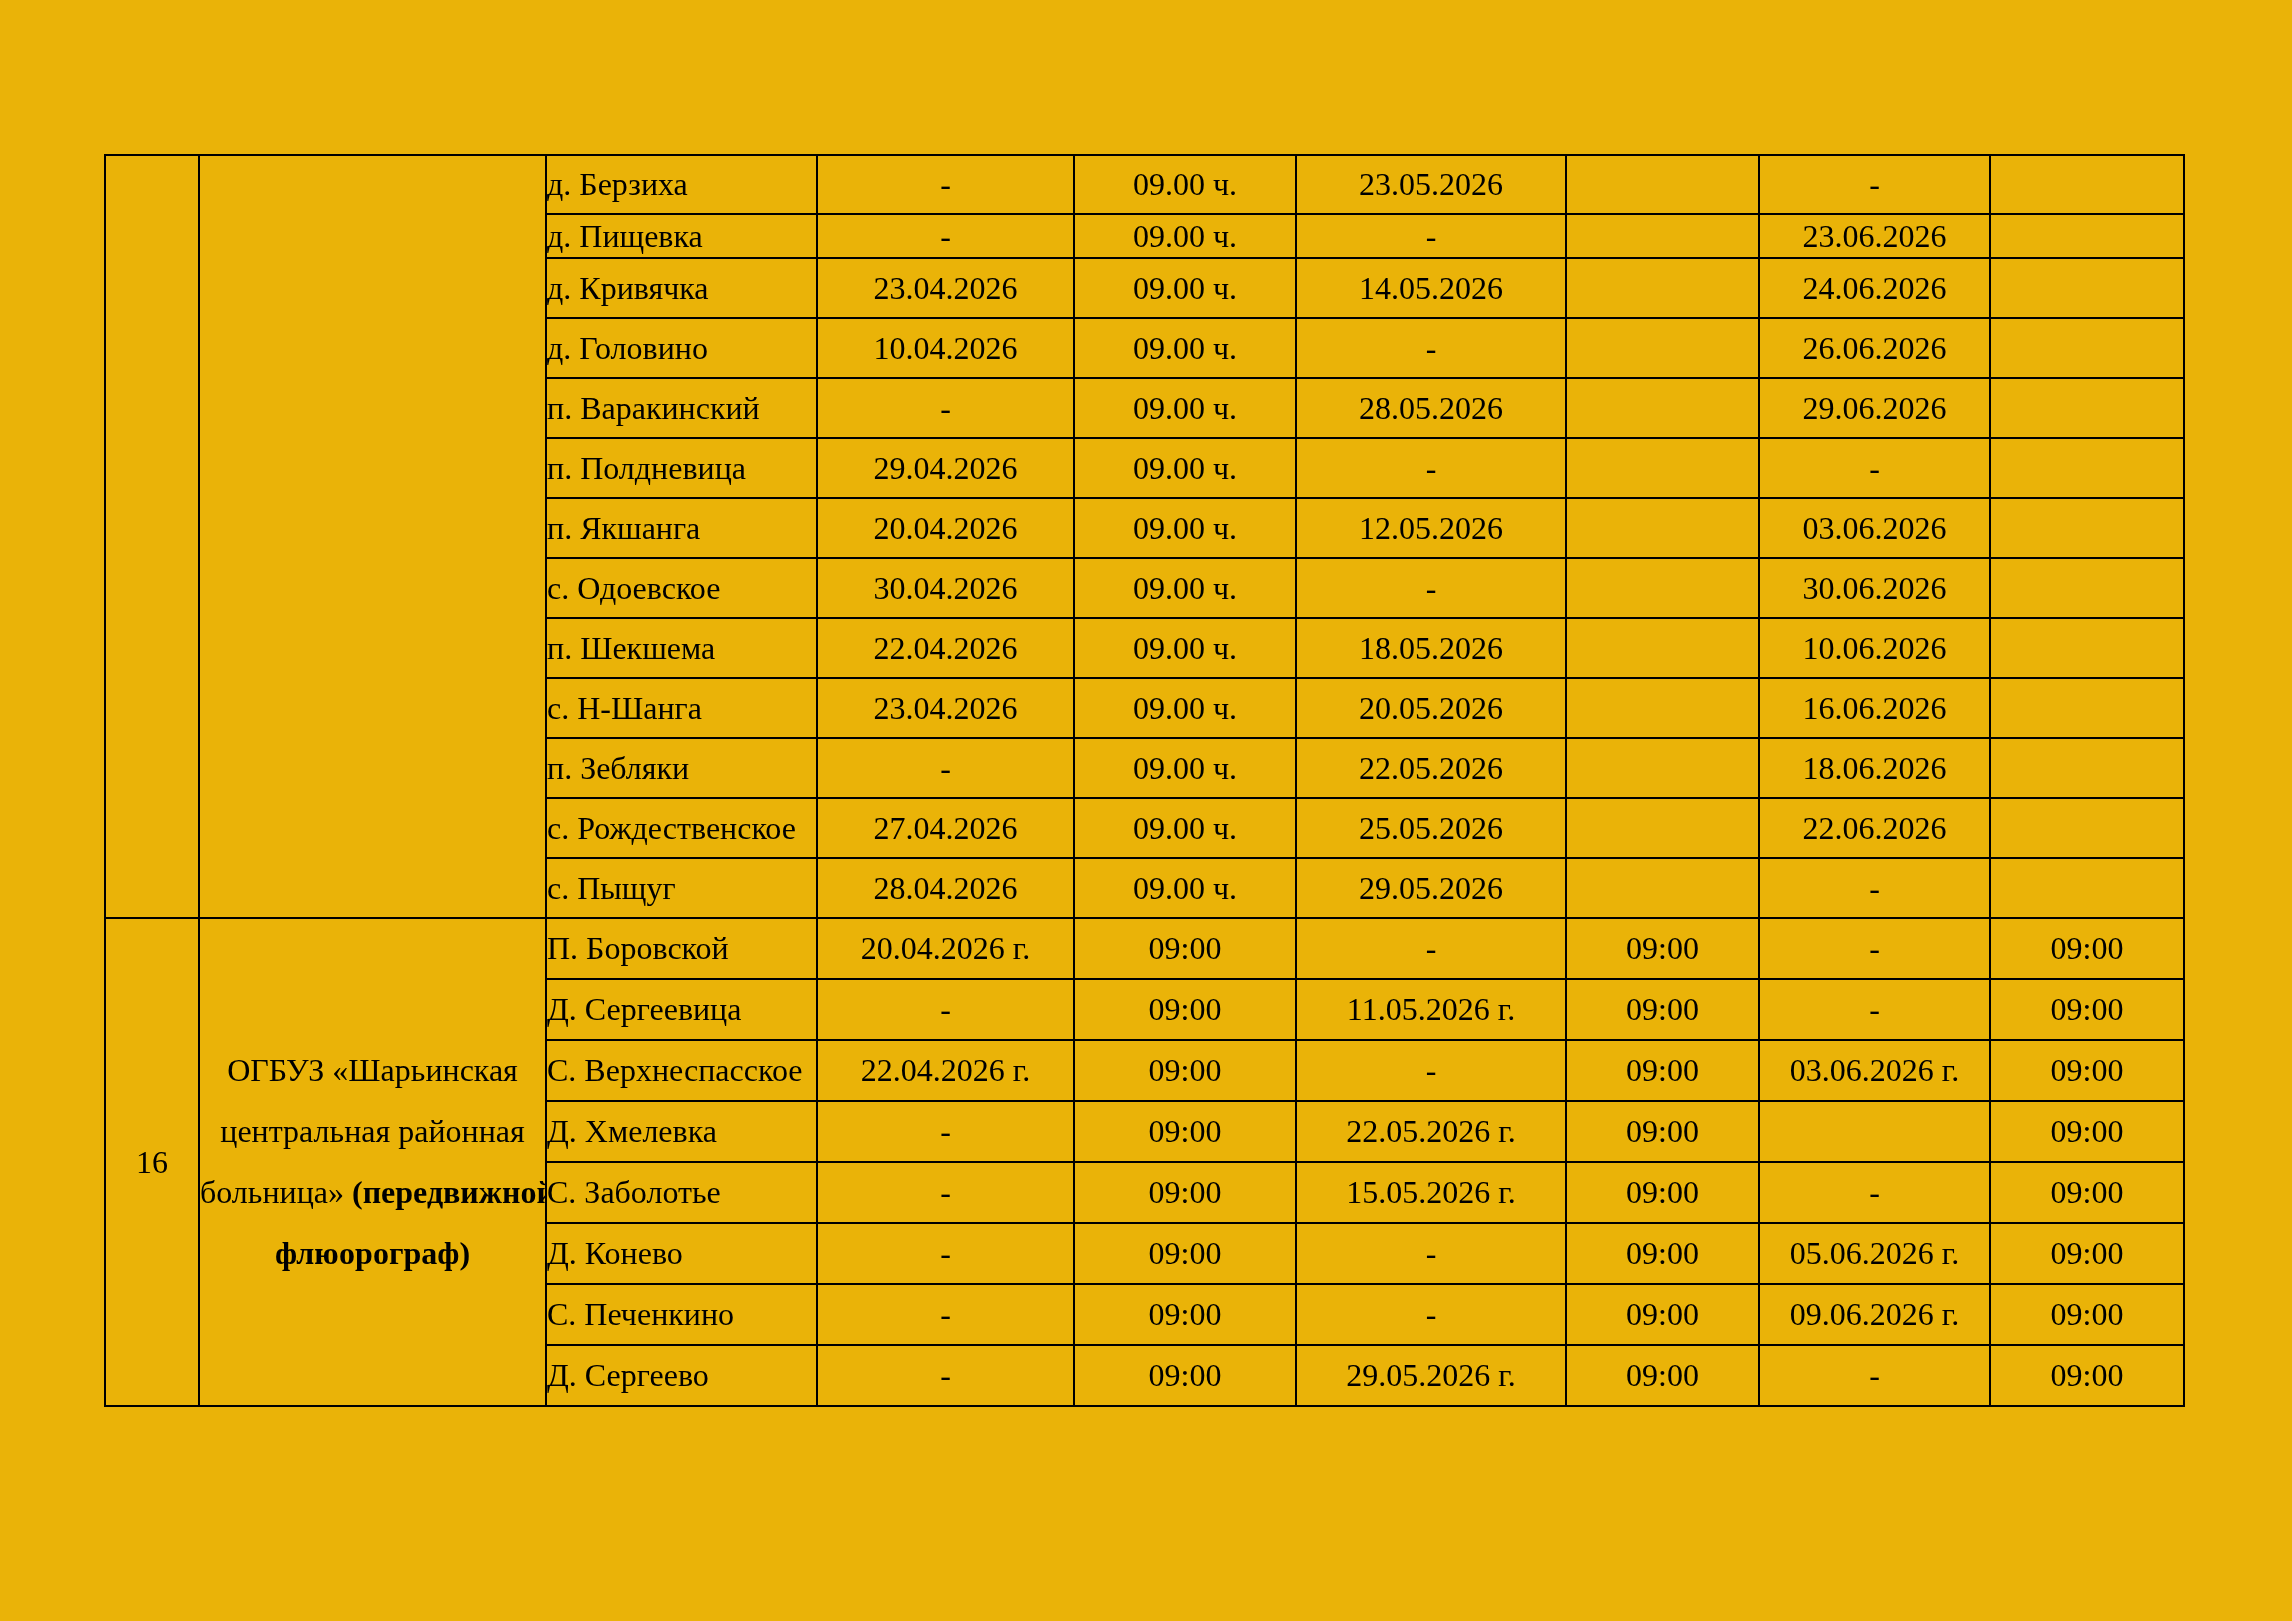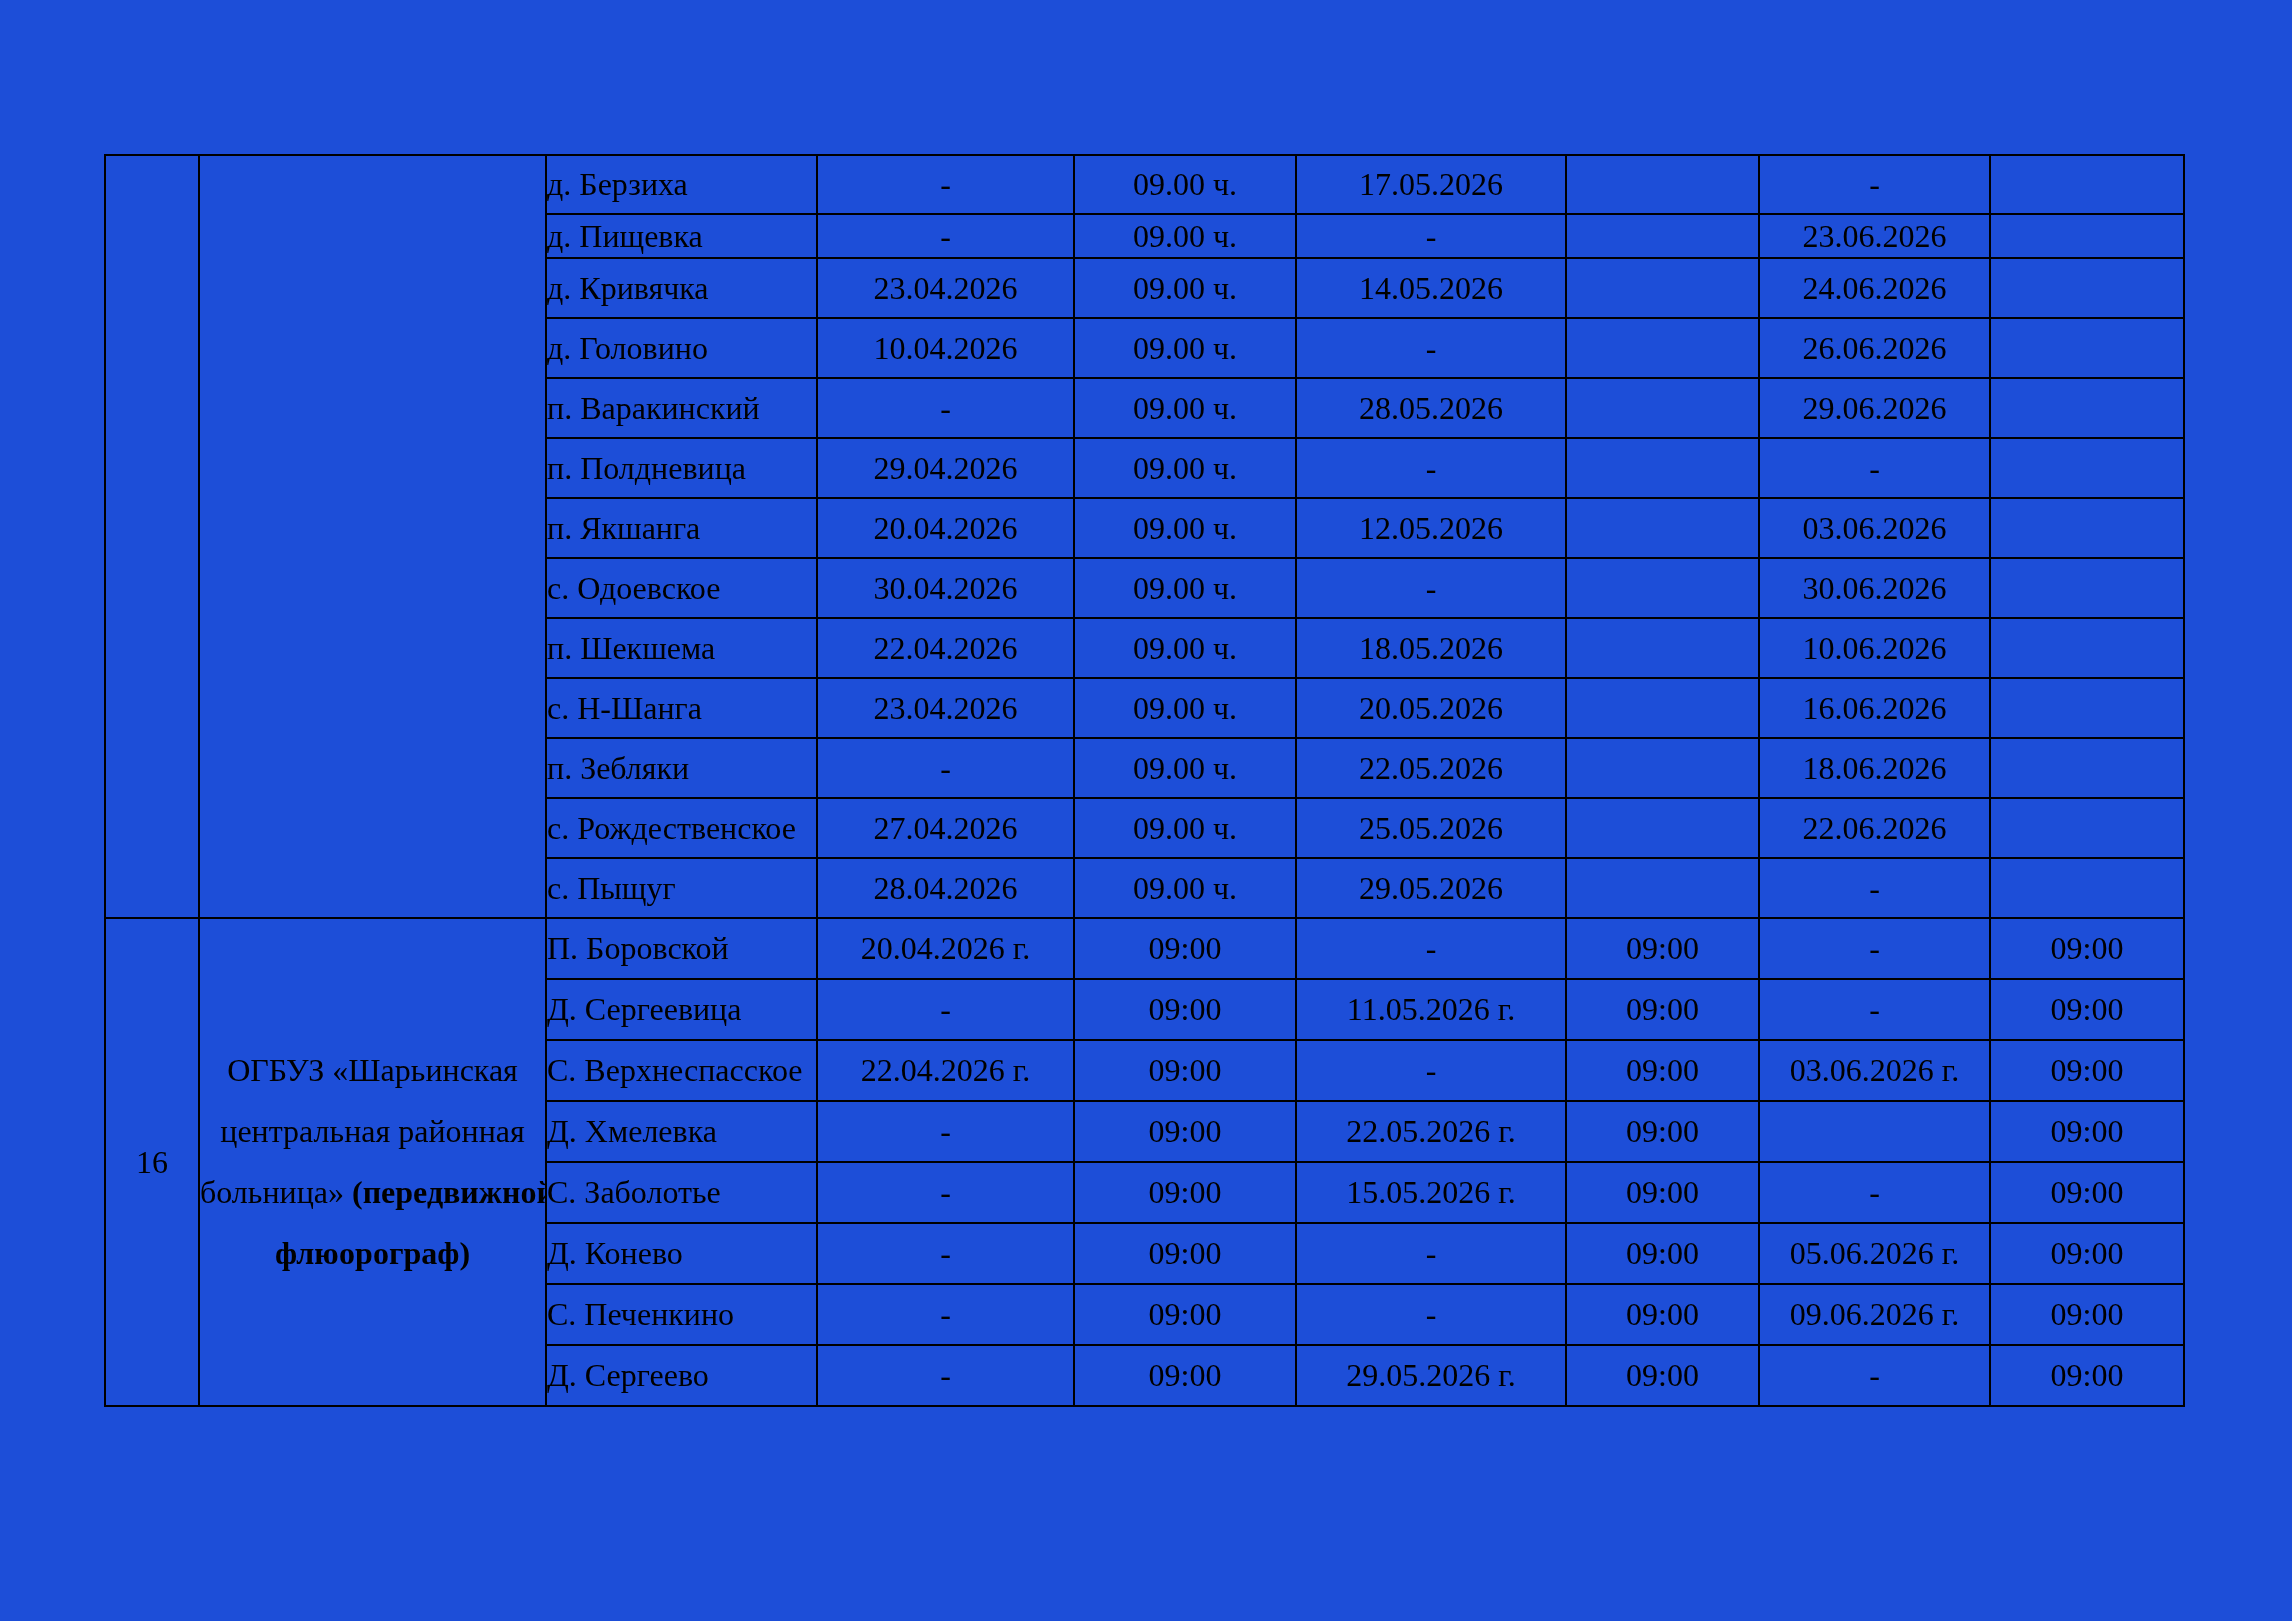--- a/index.html
+++ b/index.html
@@ -1,20 +1,20 @@
 <!DOCTYPE html>
 <html><head>
 <meta charset="utf-8">
 <style>
   html, body { margin: 0; padding: 0; background: #ffffff; }
   .page {
     position: relative;
     width: 2293px;
     height: 1621px;
-    background: #1d4ed8;
+    background: #eab308;
     color: #000000;
     font-family: "Liberation Serif", serif;
     overflow: hidden;
   }
   table.sched {
     position: absolute;
     left: 104px;
     top: 154px;
     width: 2078px;
     border-collapse: collapse;
@@ -53,21 +53,21 @@
       <col style="width:231px">
       <col style="width:194px">
     </colgroup>
     <tbody>
         <tr style="height: 59px;">
           <td rowspan="13" class="num no-top"></td>
           <td rowspan="13" class="org no-top"></td>
           <td class="loc no-top">д. Берзиха</td>
           <td class="mid no-top">-</td>
           <td class="mid no-top">09.00 ч.</td>
-          <td class="mid no-top">17.05.2026</td>
+          <td class="mid no-top">23.05.2026</td>
           <td class="mid no-top"></td>
           <td class="mid no-top">-</td>
           <td class="mid no-top"></td>
         </tr>
         <tr style="height: 44px;">
           <td class="loc">д. Пищевка</td>
           <td class="mid">-</td>
           <td class="mid">09.00 ч.</td>
           <td class="mid">-</td>
           <td class="mid"></td>

